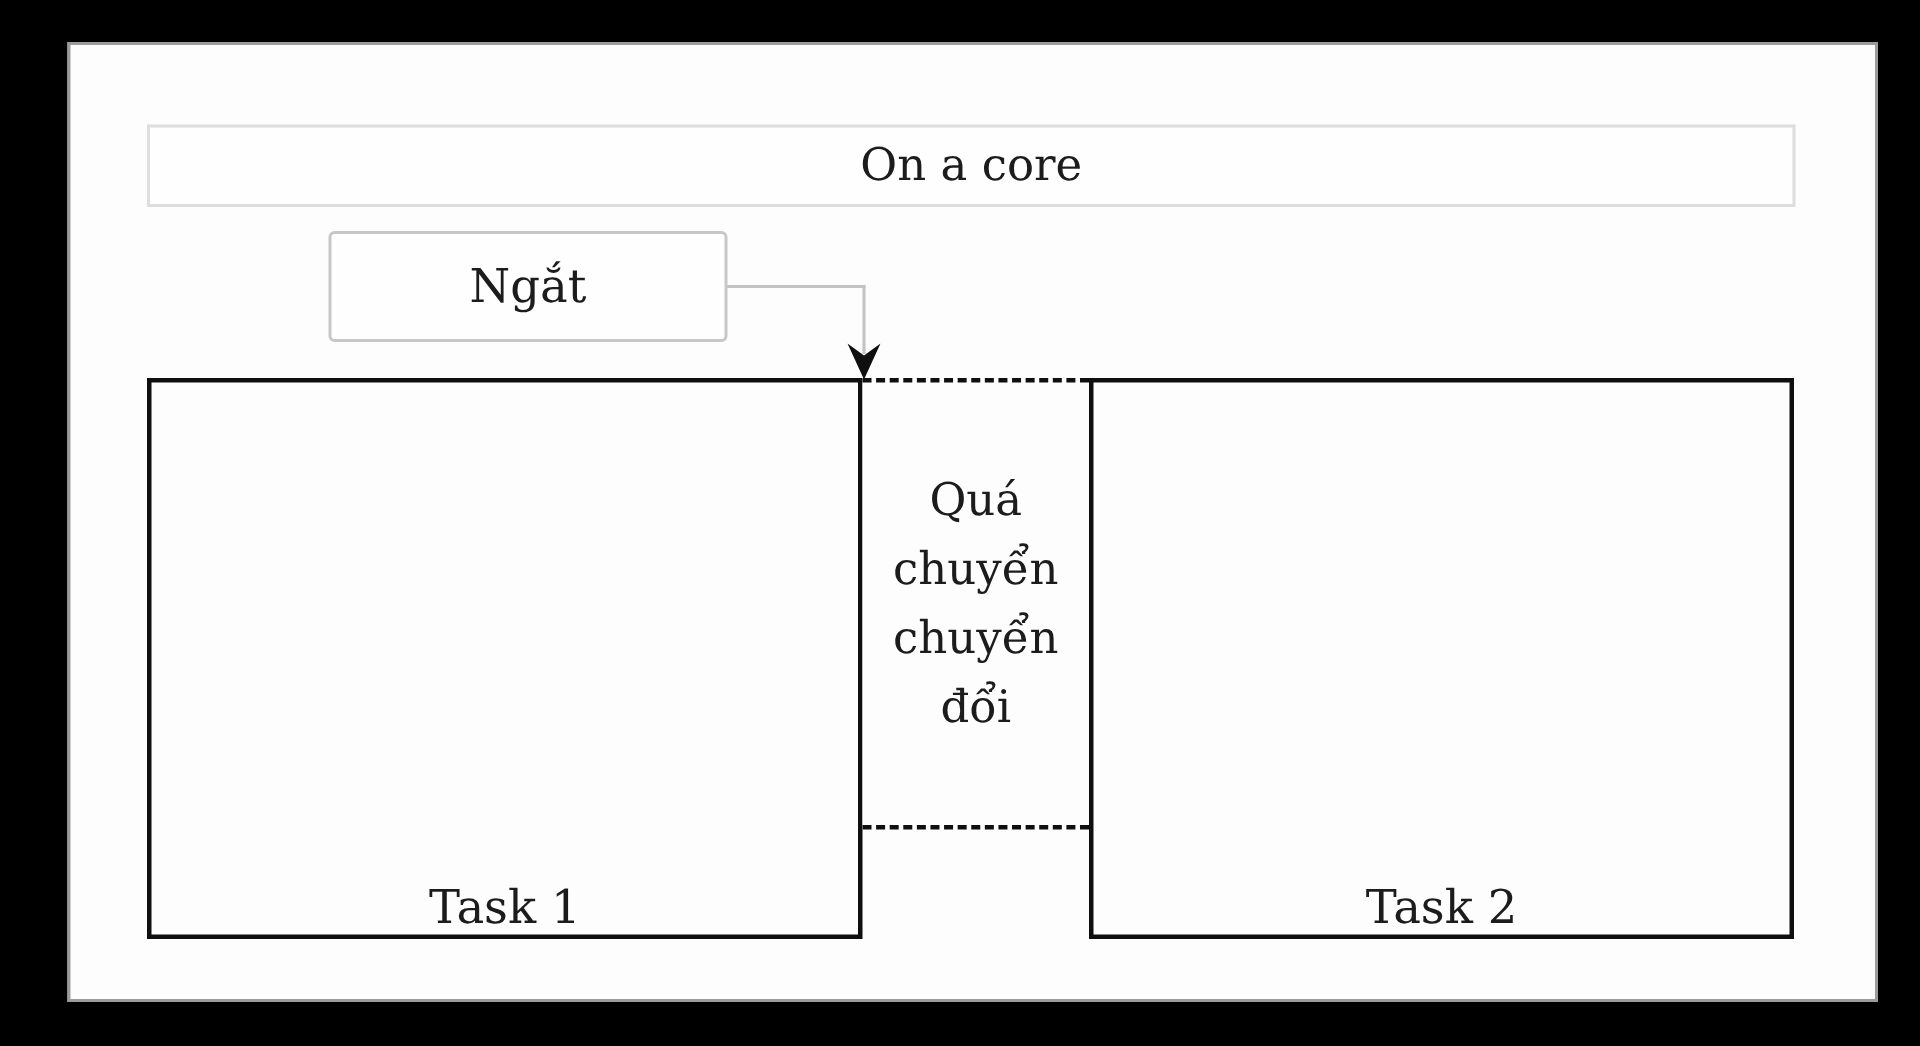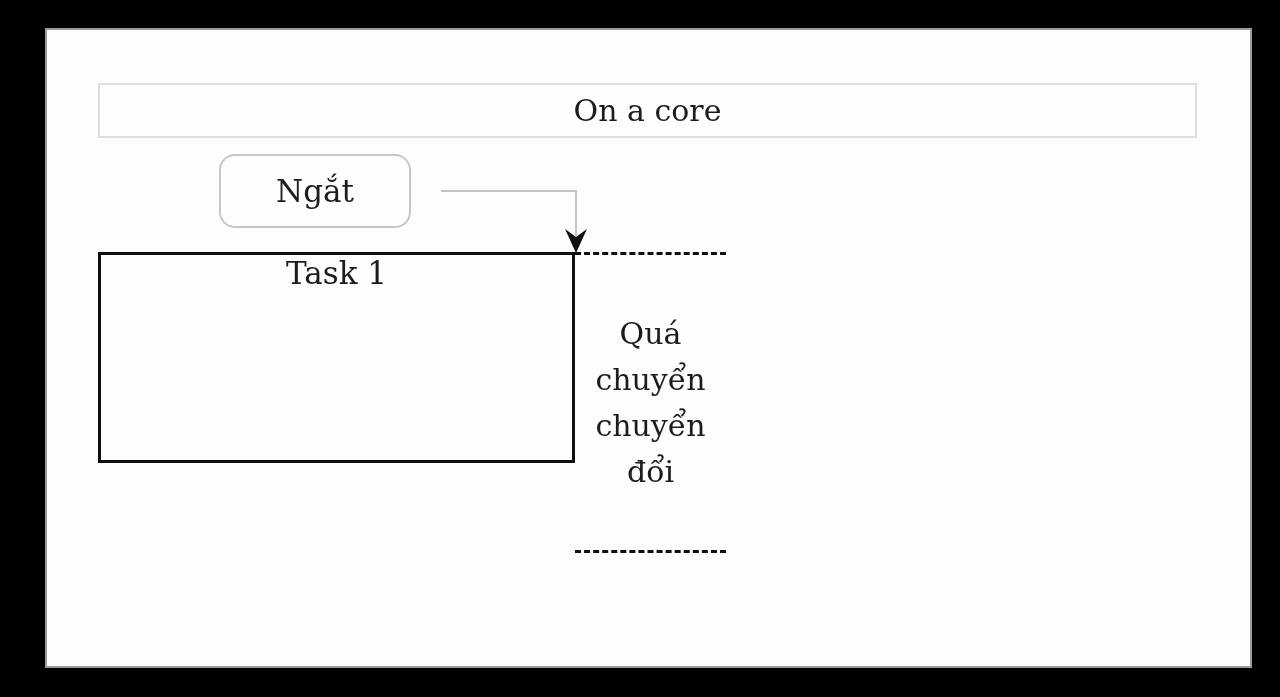--- a/index.html
+++ b/index.html
@@ -30,23 +30,23 @@
     width: 1099px; height: 55px;
     border: 2px solid #dedede;
     background: #fefefe;
     display: flex; align-items: center; justify-content: center;
     font-size: 30px;
   }
   
   .ngat-box {
     position: absolute;
     left: 172px; top: 124px;
-    width: 192px; height: 74px;
+    width: 266px; height: 74px;
     border: 2px solid #c7c7c7;
-    border-radius: 16px;
+    border-radius: 4px;
     background: #fefefe;
     display: flex; align-items: center; justify-content: center;
     font-size: 31px;
     z-index: 3;
   }
   
   .conn-h {
     position: absolute;
     left: 394px; top: 160px;
     width: 136px; height: 2px;
@@ -61,24 +61,24 @@
   .arrow-down {
     position: absolute;
     left: 517px; top: 199px;
     width: 24px; height: 24px;
     z-index: 4;
   }
   
   .task-box {
     position: absolute;
     top: 222px;
-    height: 211px;
+    height: 374px;
     border: 3px solid #0f0f0f;
     background: #fdfdfd;
-    display: flex; align-items: flex-start; justify-content: center;
+    display: flex; align-items: flex-end; justify-content: center;
     font-size: 31px;
   }
   .task1 { left: 51px;  width: 477px; }
   .task2 { left: 679px; width: 470px; }
   .transition-box {
     position: absolute;
     left: 528px; top: 222px;
     width: 151px; height: 301px;
     border-top: 3px dashed #0f0f0f;
     border-bottom: 3px dashed #0f0f0f;
@@ -124,16 +124,19 @@
       <span>Task 1</span>
     </div>
 
     <div class="transition-box">
       <div>Quá</div>
       <div>chuyển</div>
       <div>chuyển</div>
       <div>đổi</div>
     </div>
 
+    <div class="task-box task2">
+      <span>Task 2</span>
+    </div>
 
 
   </div>
 </div>
 
 </body></html>

